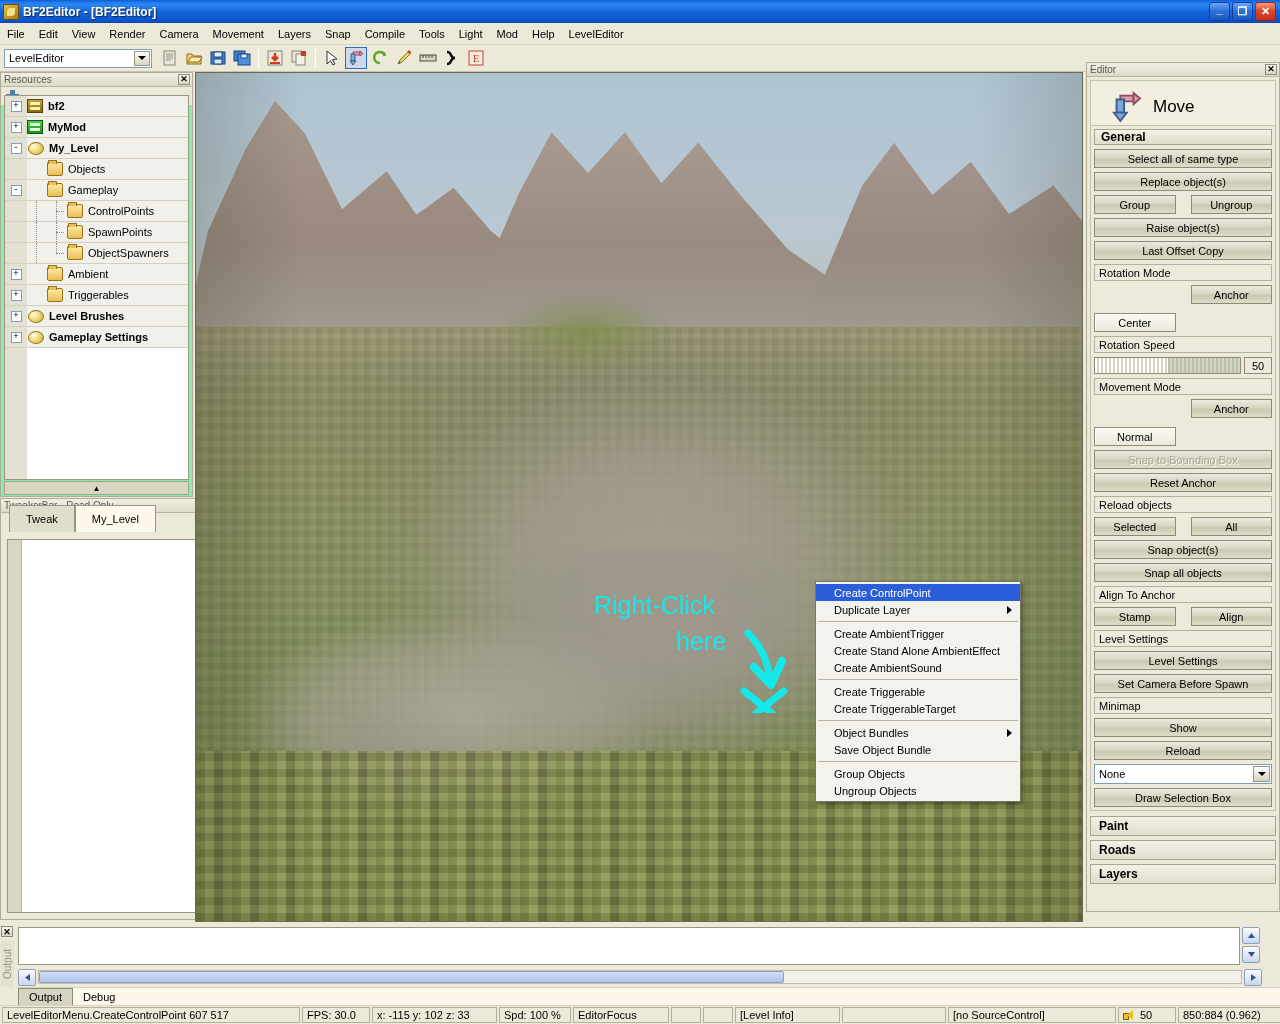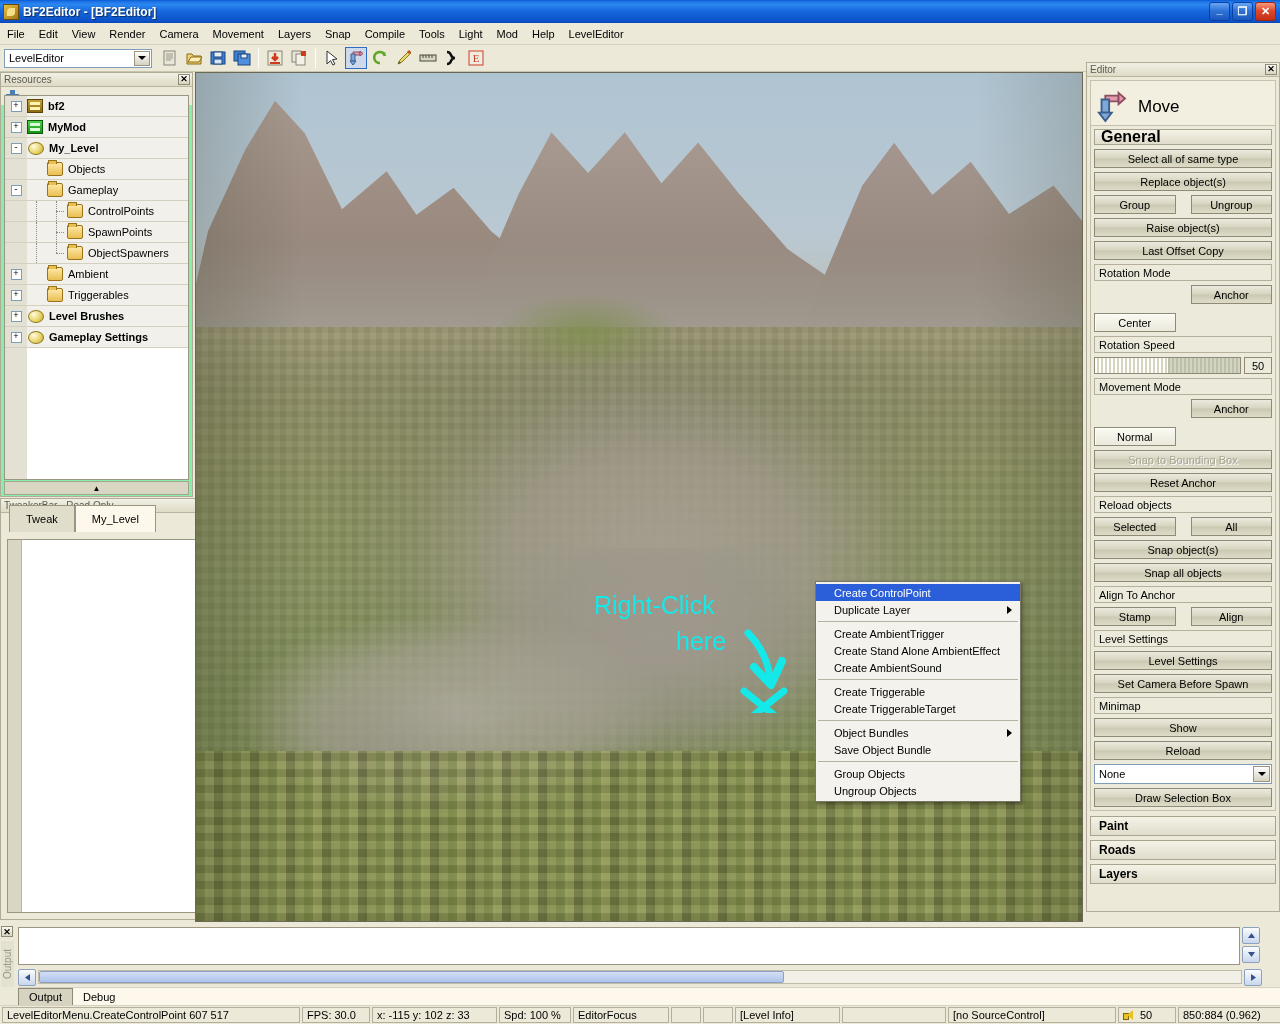--- a/index.html
+++ b/index.html
@@ -293,33 +293,33 @@
   }
   .cmsep { height: 1px; background: #b6b2a0; margin: 3px 2px; }
 
   
   #editorpanel {
     position: absolute; left: 1086px; top: 62px; width: 194px; height: 850px;
     background: #ece9d8; border: 1px solid #b0ac98;
   }
   #ep-head {
     margin: 3px; height: 54px; background: #f2efe0; border: 1px solid #c6c2ae;
-    display: flex; align-items: center; padding-left: 3px;
+    display: flex; align-items: center; padding-left: 18px;
   }
   #ep-head .label { font-size: 17px; margin-left: 10px; color:#000; }
   #ep-scroll {
     position: absolute; left: 3px; top: 62px; right: 3px; bottom: 4px; overflow: hidden;
   }
   .group-box {
     border: 1px solid #c4c0ac; background: #eceadb; margin-bottom: 5px; padding: 3px;
   }
   .group-hdr {
     height: 16px; background: linear-gradient(to bottom,#f4f2e6,#dfdccb);
     border: 1px solid #a8a490; display:flex; align-items:center; padding-left:6px;
-    font-weight: bold; font-size: 16px; margin-bottom: 4px;
+    font-weight: bold; font-size: 12px; margin-bottom: 4px;
   }
   .collapsed-hdr {
     height: 20px; background: linear-gradient(to bottom,#f4f2e6,#e0ddcc);
     border: 1px solid #a8a490; display:flex; align-items:center; padding-left:8px;
     font-weight: bold; font-size: 12px; margin-bottom: 4px;
   }
   .btn {
     height: 19px; background: linear-gradient(to bottom,#eceade 0%,#d7d4c0 48%,#cbc8b2 52%,#dedbc8 100%);
     border: 1px solid #8e8a76; display:flex; align-items:center; justify-content:center;
     font-size: 11px; color:#000; margin-bottom: 4px; white-space: nowrap;

